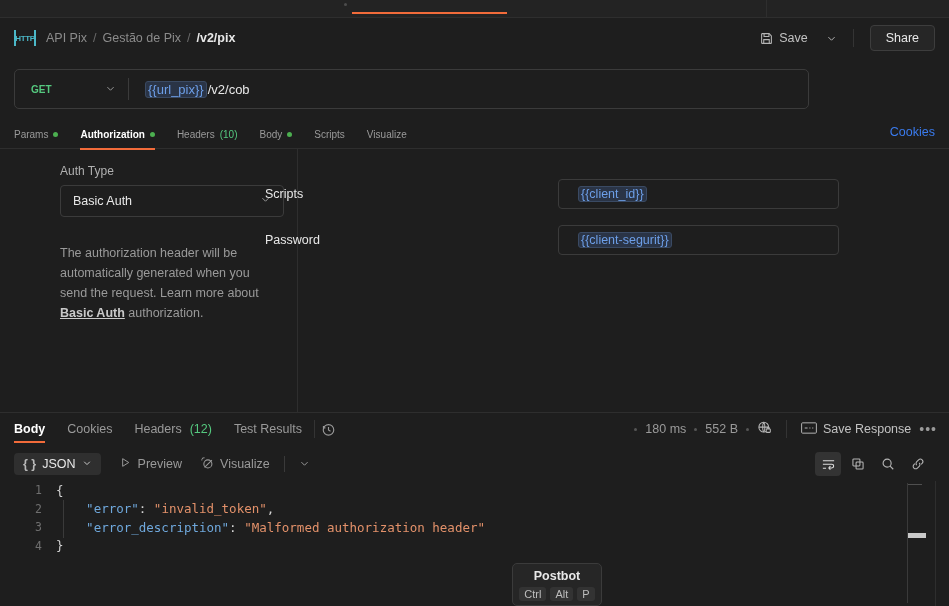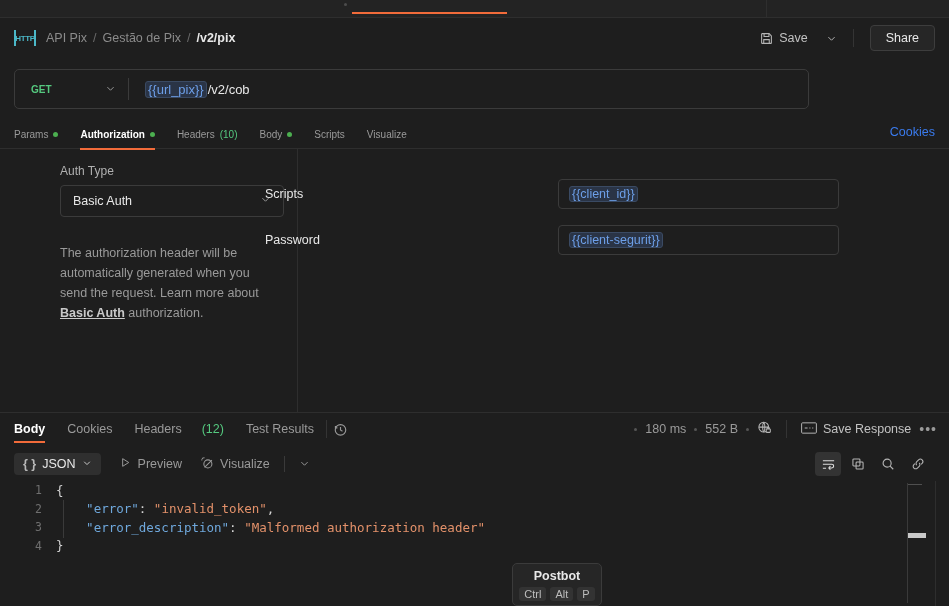--- a/index.html
+++ b/index.html
@@ -134,21 +134,21 @@
   .auth-help .lnk { color: #c9c9c9; text-decoration: underline; font-weight: 700; }
 
   .auth-right {
     position: absolute; left: 251px; top: 149px; width: 698px; height: 264px;
     padding: 30px 0 0 14px;
   }
   .field-row { display: flex; align-items: center; margin-bottom: 16px; }
   .field-label { width: 293px; font-size: 12.5px; color: #e8e8e8; }
   .field-input {
     width: 281px; height: 30px; border: 1px solid #3b3b3b; border-radius: 4px;
-    display: flex; align-items: center; padding: 0 10px; font-size: 12.5px;
+    display: flex; align-items: center; padding: 0 19px; font-size: 12.5px;
   }
 
   
   .resp-sep {
     position: absolute; left: 0; top: 412px; width: 949px; height: 1px; background: #2e2e2e;
   }
 
   
   .resp-tabs {
     position: absolute; left: 0; top: 413px; width: 949px; height: 32px;
@@ -355,21 +355,21 @@
     </div>
   </div>
 
   <div class="resp-sep"></div>
 
   <div class="resp-tabs">
     <div class="rsp-tab active">Body</div>
     <div class="rsp-tab">Cookies</div>
     <div class="rsp-tab">
       <span>Headers</span>
-      <span class="tcount" style="margin-left:20px">(12)</span>
+      <span class="tcount" style="margin-left:8px">(12)</span>
     </div>
     <div class="rsp-tab">Test Results</div>
     <div class="hdiv" style="margin:0 2px 0 -10px"></div>
     <div class="clock-ico">
       <svg width="15" height="15" viewBox="0 0 16 16" fill="none" stroke="#9a9a9a" stroke-width="1.2">
         <circle cx="8" cy="8.4" r="5.6"></circle>
           <path d="M8 5.3v3.2l2.1 1.3"></path>
           <path d="M2.6 4.2V6.3h2.1"></path>
       </svg>
     </div>

